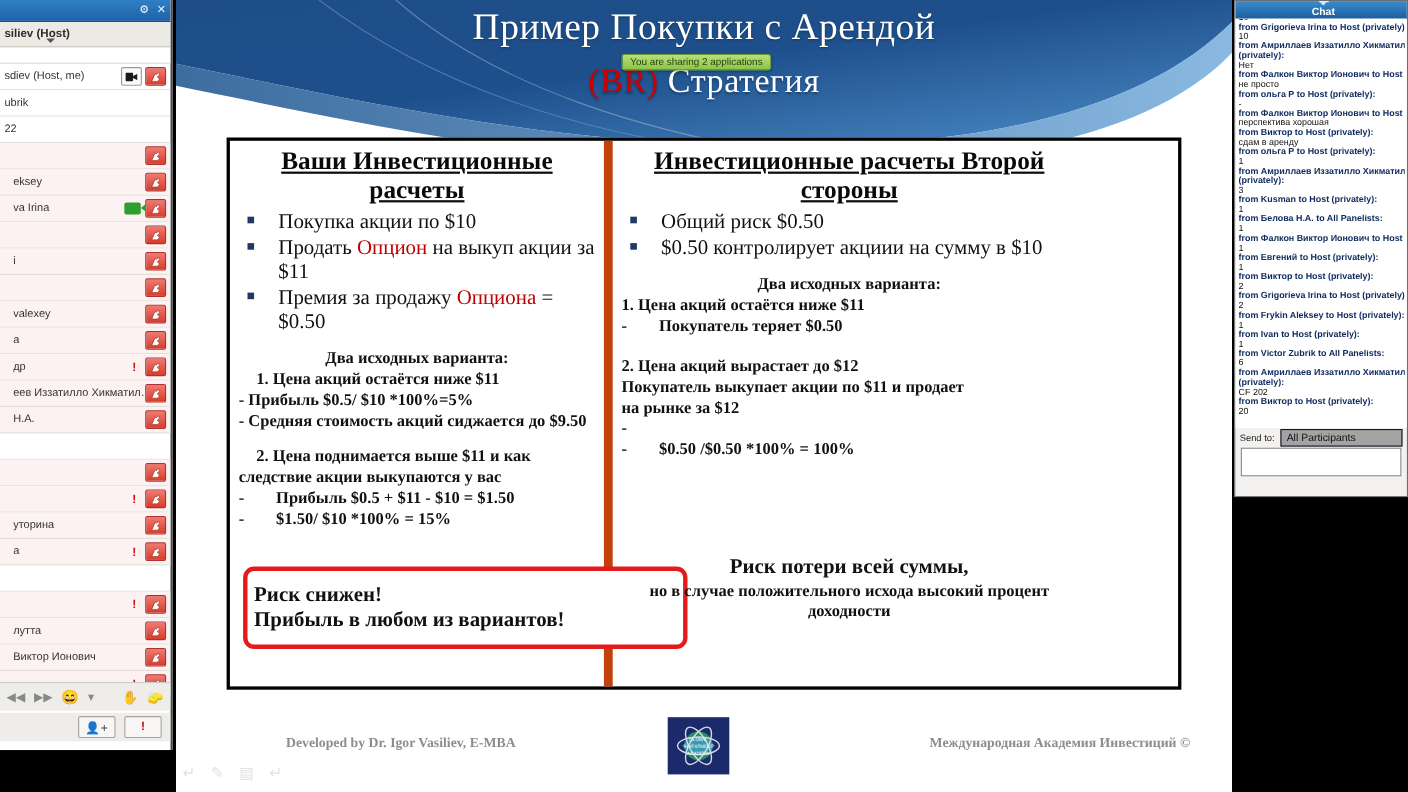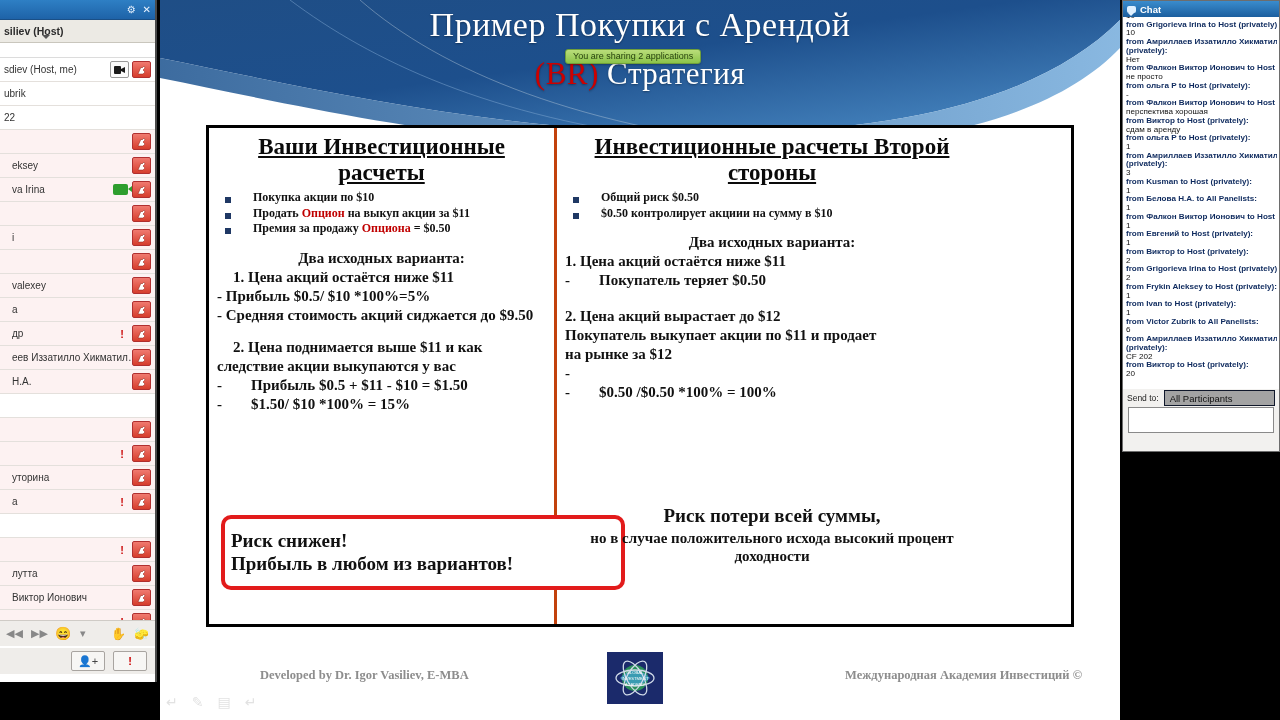--- a/index.html
+++ b/index.html
@@ -99,29 +99,29 @@
     color:#27420d;font-size:9px;padding:1px 7px 2px 7px;white-space:nowrap;
     box-shadow:0 1px 2px rgba(0,0,0,.25);
     margin-top:48px;
   }
 
   .boxwrap{
     position:absolute;left:46px;top:125px;width:868px;height:502px;
     border:3px solid #000;box-sizing:border-box;background:#fff;display:flex;
   }
   .col{box-sizing:border-box;padding:6px 8px 0 8px;position:relative;}
-  .col-l{width:348px;border-right:3px solid #c2410c;}
+  .col-l{width:348px;border-right:8px solid #c2410c;}
   .col-r{width:430px;}
   .col h2{
     margin:0;text-align:center;font-family:"Liberation Serif", serif;
     font-size:23px;font-weight:bold;color:#0a0a0a;text-decoration:underline;
     line-height:1.15;
   }
   .bullets{margin:4px 0 0 0;padding:0;list-style:none;
-    font-family:"Liberation Serif", serif;font-weight:bold;font-size:12px;color:#111;}
+    font-family:"Liberation Serif", serif;font-weight:normal;font-size:19px;color:#111;}
   .bullets li{display:flex;align-items:flex-start;margin:2px 0;line-height:1.15;}
   .bsq{width:6px;height:6px;background:#1f3864;margin:6px 22px 0 8px;flex:0 0 auto;}
   .red{color:#c00000;}
   .centerline{
     text-align:center;font-family:"Liberation Serif", serif;font-weight:bold;
     font-size:15px;color:#111;margin-top:14px;
   }
   .ln{font-family:"Liberation Serif", serif;font-weight:bold;font-size:15px;color:#111;
     margin:1px 0;line-height:1.2;}
   .ln.ind1{padding-left:16px;}
@@ -154,21 +154,21 @@
   .annot-bar{position:absolute;left:6px;bottom:10px;display:flex;gap:14px;
     color:#e2e2e2;font-size:14px;}
 
   
   .panel-right{
     position:absolute;left:1122px;top:0;width:158px;height:452px;
     background:#f2f1ef;border:1px solid #6d6d6d;box-sizing:border-box;overflow:hidden;
   }
   .pr-titlebar{
     height:16px;background:linear-gradient(#3a8ccd,#1c5f9f);
-    display:flex;align-items:center;padding-left:4px;gap:4px;
+    display:flex;align-items:center;padding-left:4px;gap:4px;flex-direction:column;
   }
   .pr-titlebar .tt{color:#fff;font-size:9.5px;font-weight:bold;}
   .chat-balloon{width:9px;height:7px;background:#dff0ff;border-radius:2px;position:relative;}
   .chat-balloon:after{content:"";position:absolute;left:1px;bottom:-3px;
     border-left:3px solid transparent;border-right:3px solid transparent;
     border-top:3px solid #dff0ff;}
   .chat-log{
     background:#ffffff;height:372px;overflow:hidden;padding:1px 2px 0 3px;
     box-sizing:border-box;
   }

